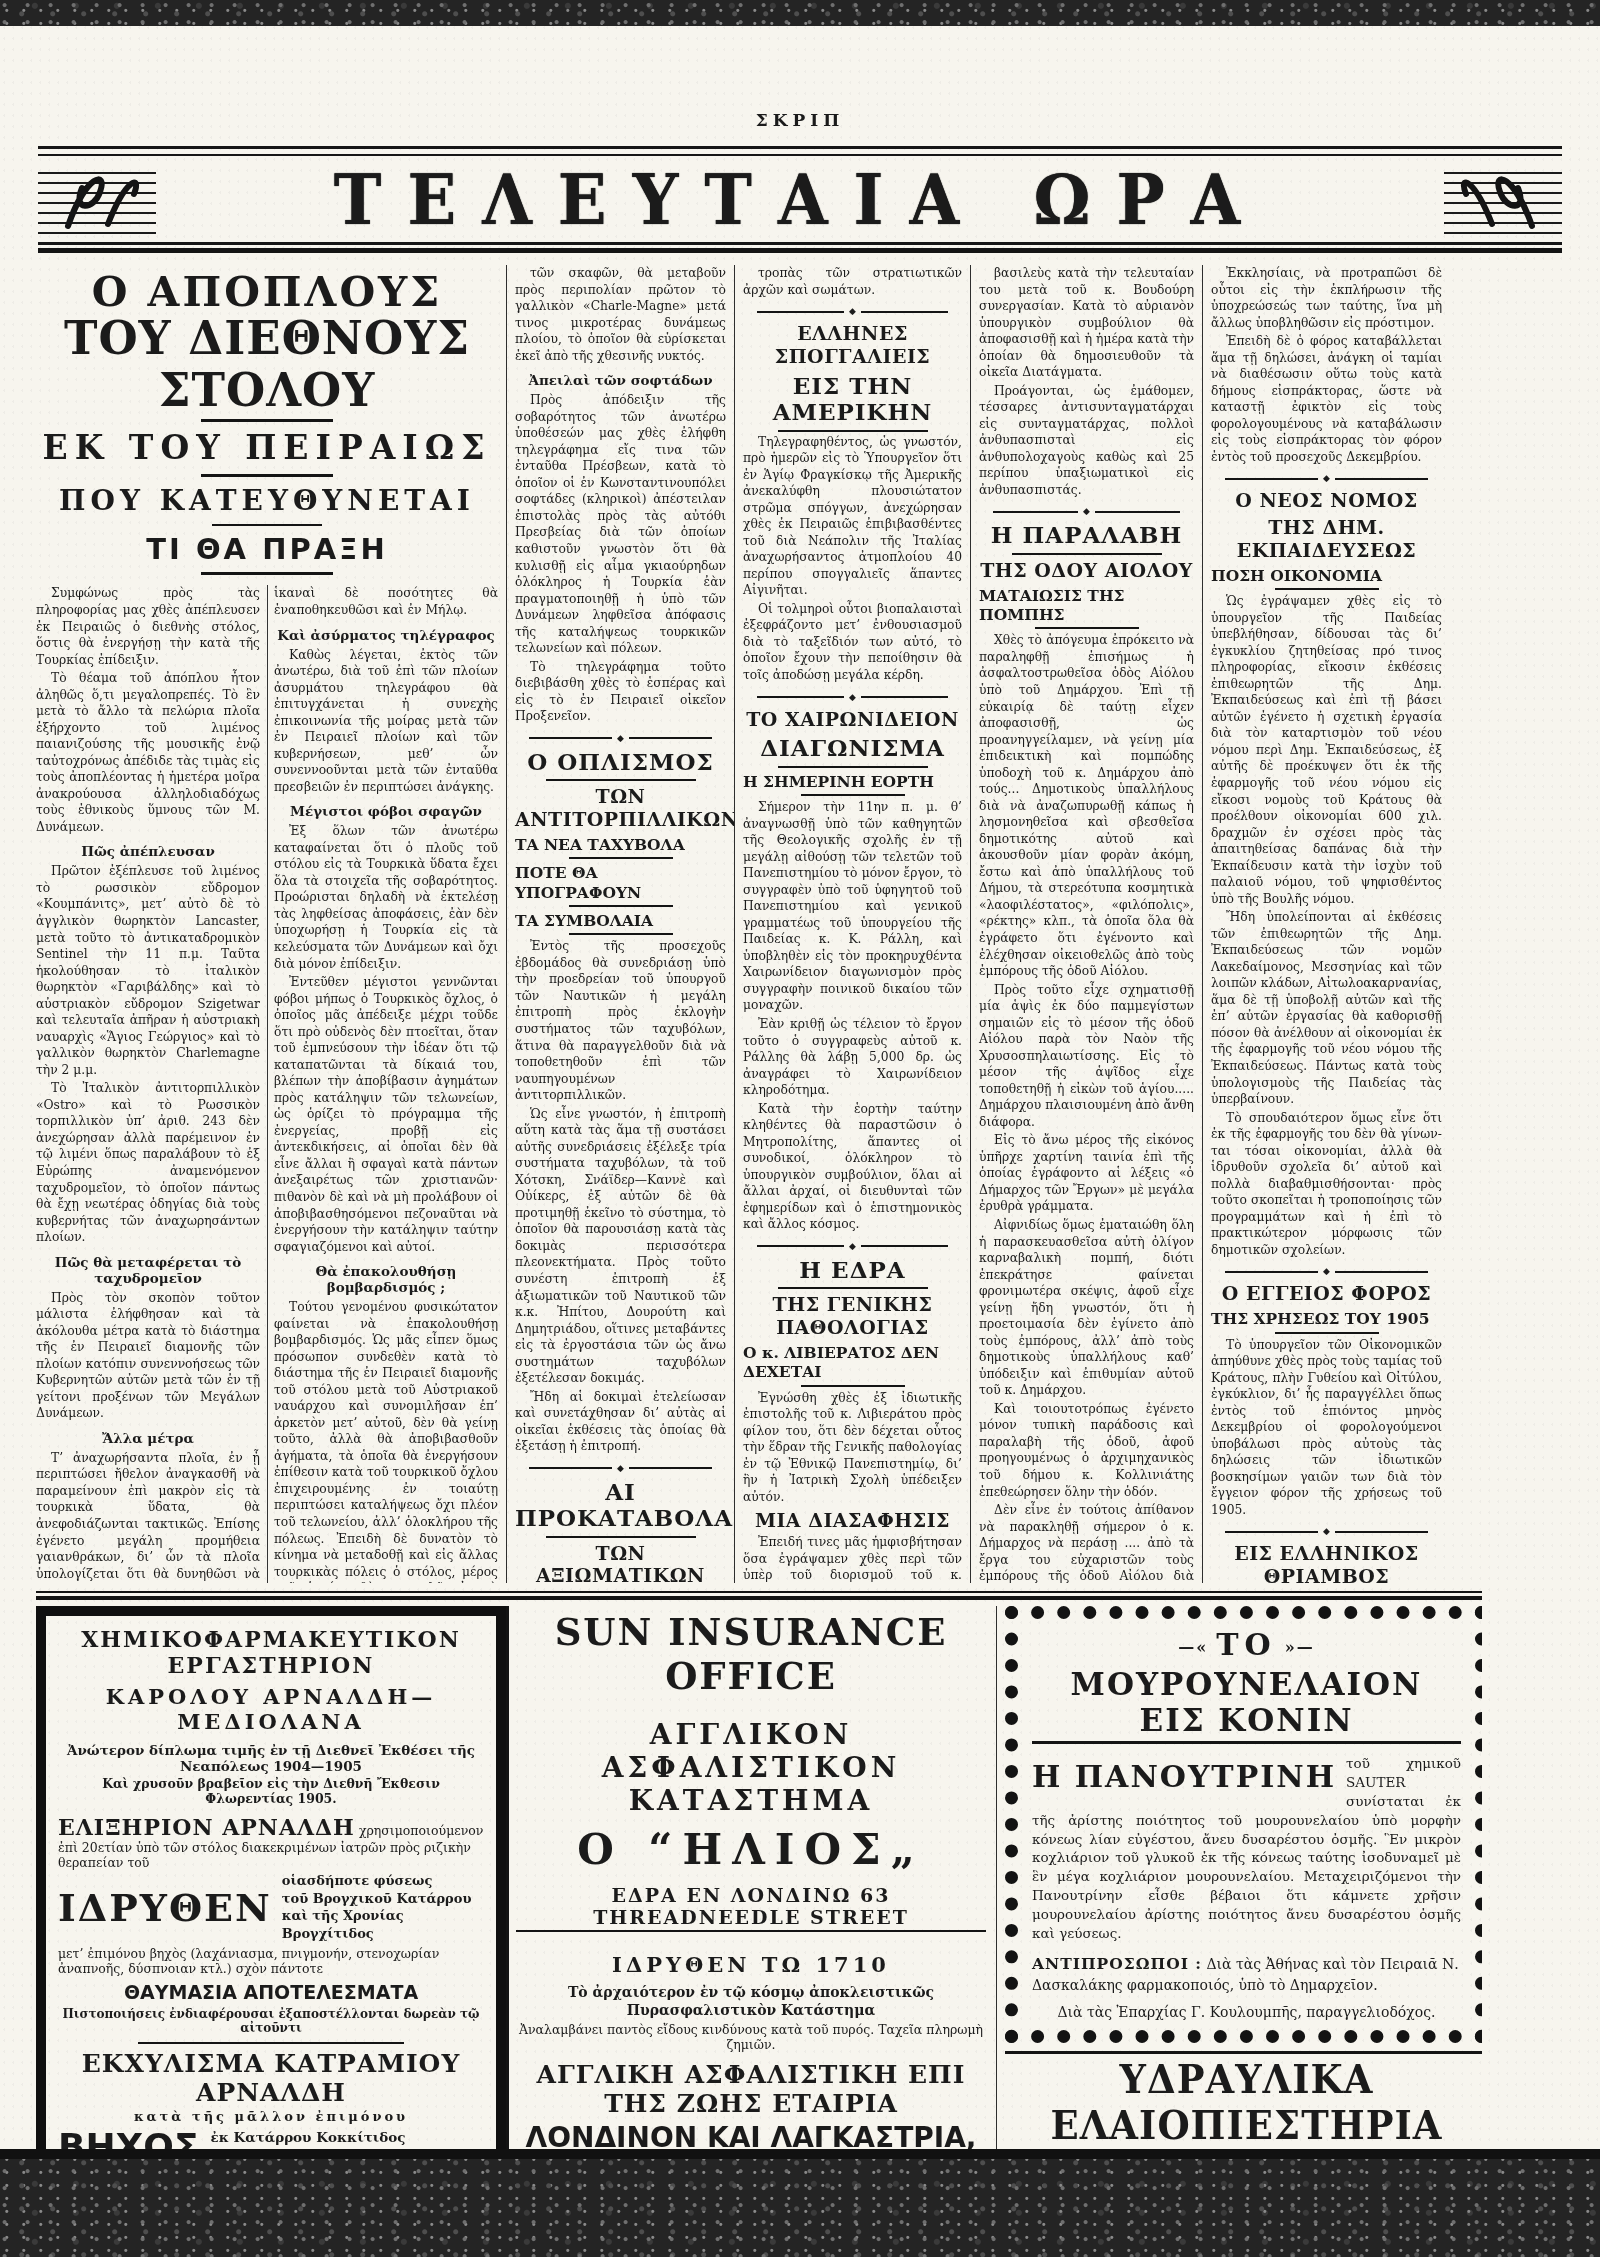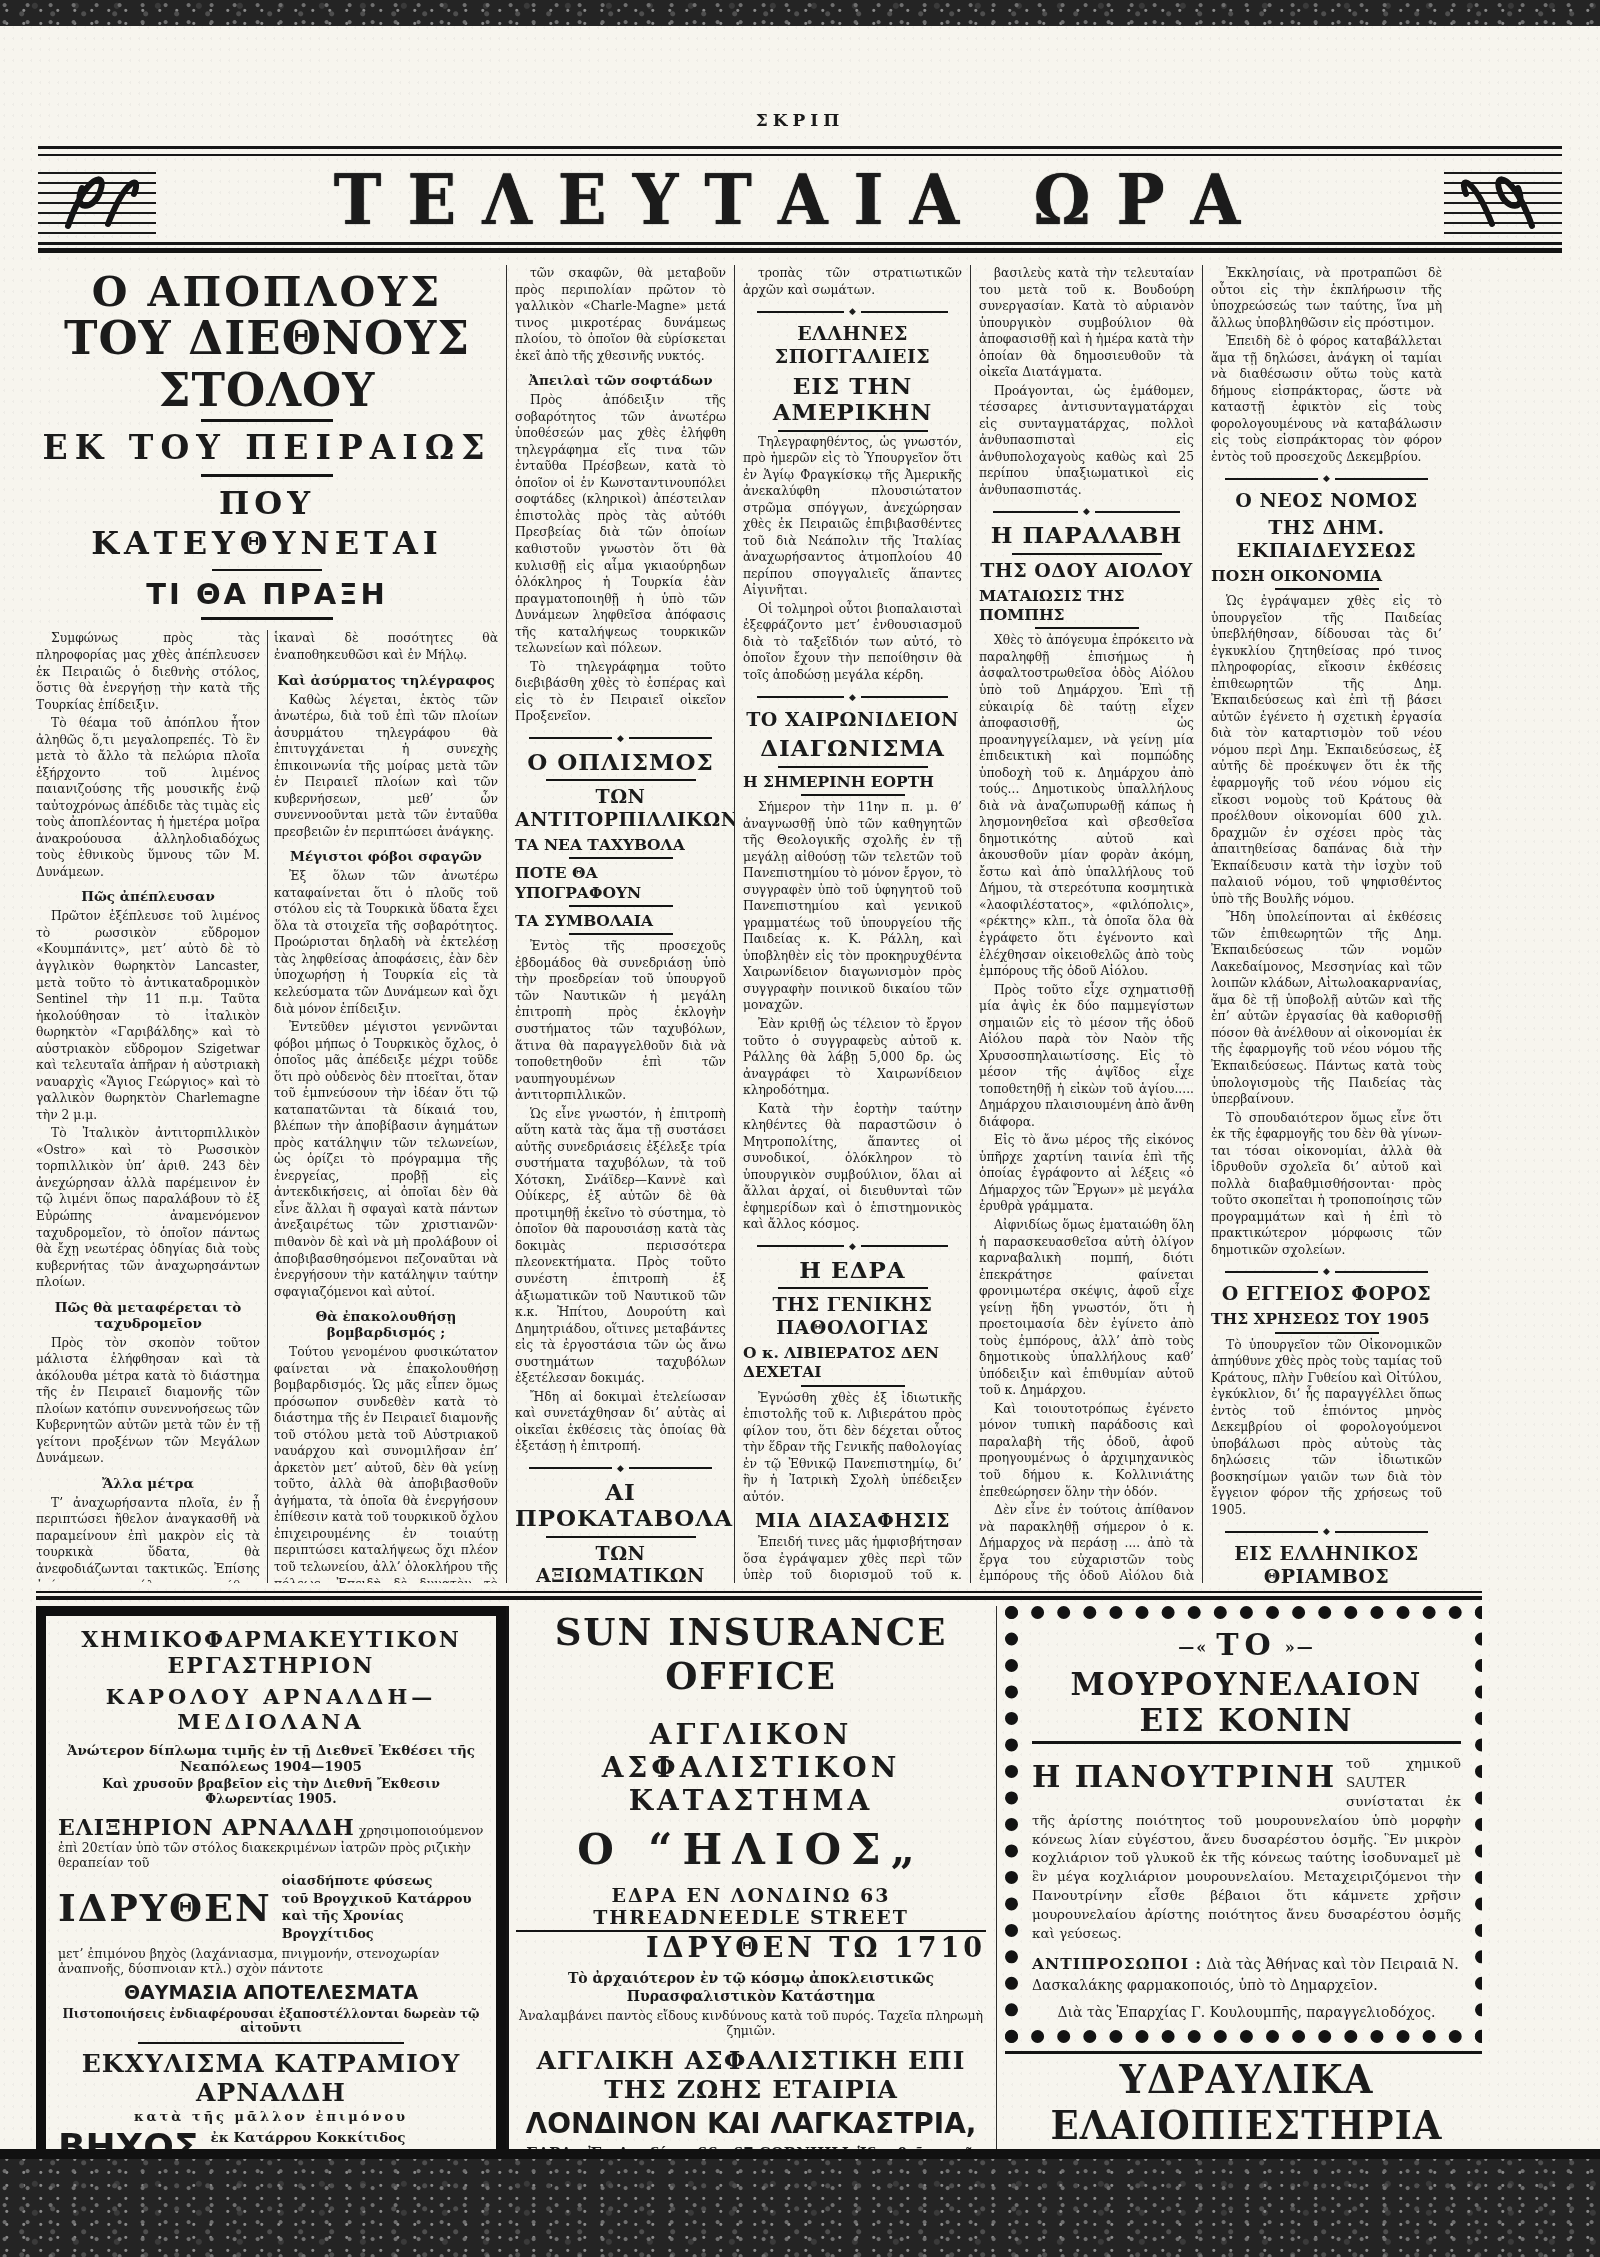--- a/index.html
+++ b/index.html
@@ -30,21 +30,21 @@
   .c1{width:470px;flex:none;}
   .c2{width:228px;flex:none;}
   .c3{width:236px;flex:none;}
   .c4{width:232px;flex:none;}
   .c5{width:248px;flex:none;}
   
   .lead-head{text-align:center;margin-top:6px;}
   .lh1{font-size:41px;font-weight:bold;letter-spacing:3px;line-height:1.05;}
   .lh2{font-size:45px;font-weight:bold;letter-spacing:1px;line-height:1.1;transform:scaleY(1.05);}
   .lh3{font-size:33px;font-weight:bold;letter-spacing:7px;line-height:1.2;}
-  .lh4{font-size:32px;font-weight:bold;letter-spacing:5px;line-height:1.25;}
+  .lh4{font-size:28px;font-weight:bold;letter-spacing:5px;line-height:1.25;}
   .lh5{font-size:29px;font-weight:800;font-family:"DejaVu Sans",sans-serif;letter-spacing:3px;line-height:1.2;}
   .hrule{width:132px;border-top:3px solid #141414;margin:6px auto;}
   .hrule.thin{border-top-width:2px;width:110px;}
   .lead-body{margin-top:10px;height:1020px;overflow:hidden;column-count:2;column-gap:14px;column-rule:1px solid #333;text-align:justify;}
   
   .bp{margin:0 0 2px;text-indent:15px;font-size:12.3px;line-height:1.345;text-align:justify;}
   .subhead{text-align:center;font-weight:bold;font-size:13.5px;margin:8px 0 4px;}
   .art-h1{font-size:23px;font-weight:bold;text-align:center;line-height:1.15;margin:5px 0 2px;letter-spacing:1px;}
   .art-h1::after{content:"";display:block;width:150px;margin:4px auto 2px;border-top:2px solid #141414;}
   .art-h2{font-size:19px;font-weight:bold;text-align:center;line-height:1.2;margin:4px 0 2px;letter-spacing:.5px;}
@@ -76,21 +76,21 @@
   .al-ex-t span{font-size:25px;}
   .al-ex-sub{font-size:13px;font-weight:bold;letter-spacing:3px;margin-top:2px;}
   .al-bhx{display:flex;align-items:center;text-align:left;margin-top:2px;}
   .al-bhx .big{font-family:"DejaVu Sans",sans-serif;font-weight:800;font-size:36px;flex:none;}
   .al-bhx .side{font-size:13.5px;font-weight:bold;margin-left:12px;line-height:1.35;}
   .ad-center{width:470px;flex:none;text-align:center;overflow:hidden;}
   .ac-title{font-size:37px;font-weight:bold;letter-spacing:2px;margin-top:4px;}
   .ac-sub1{font-size:28px;font-weight:bold;letter-spacing:4px;margin-top:20px;}
   .ac-name{font-size:42px;font-weight:bold;letter-spacing:10px;margin-top:8px;}
   .ac-seat{font-size:19px;font-weight:bold;letter-spacing:2px;margin-top:10px;border-bottom:2px solid #141414;display:inline-block;padding-bottom:2px;}
-  .ac-founded{font-size:27px;font-weight:bold;letter-spacing:4px;margin-top:0;text-align:right;}
+  .ac-founded{font-size:21px;font-weight:bold;letter-spacing:4px;margin-top:20px;}
   .ac-oldest{font-size:14px;font-weight:bold;margin-top:6px;line-height:1.3;}
   .ac-takes{font-size:12.5px;margin-top:3px;}
   .ac-life-t{font-size:25px;font-weight:bold;margin-top:8px;letter-spacing:1px;}
   .ac-life-n{font-size:28px;font-weight:800;font-family:"DejaVu Sans",sans-serif;margin-top:3px;}
   .ac-life-s{font-size:15px;font-weight:bold;margin-top:4px;}
   .ad-rightcol{width:492px;flex:none;border-left:1px solid #2e2e2e;padding-left:8px;box-sizing:border-box;overflow:hidden;}
   .ad-cod{border:13px dotted #131313;padding:8px 14px 10px;text-align:center;}
   .cod-to{font-size:30px;font-weight:bold;letter-spacing:6px;}
   .cod-orn{font-size:16px;letter-spacing:2px;vertical-align:middle;padding:0 8px;}
   .cod-title{font-size:31px;font-weight:bold;letter-spacing:2px;margin-top:4px;border-bottom:3px solid #141414;display:inline-block;padding-bottom:3px;}

